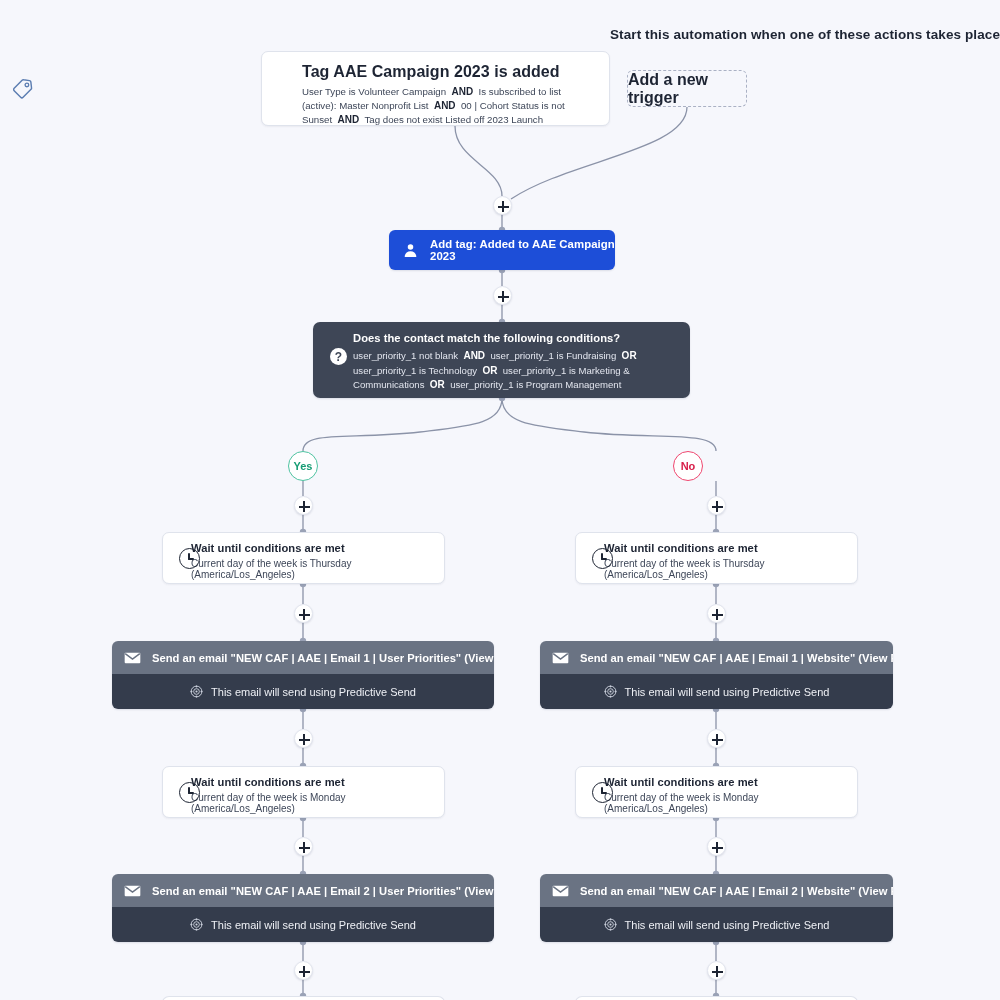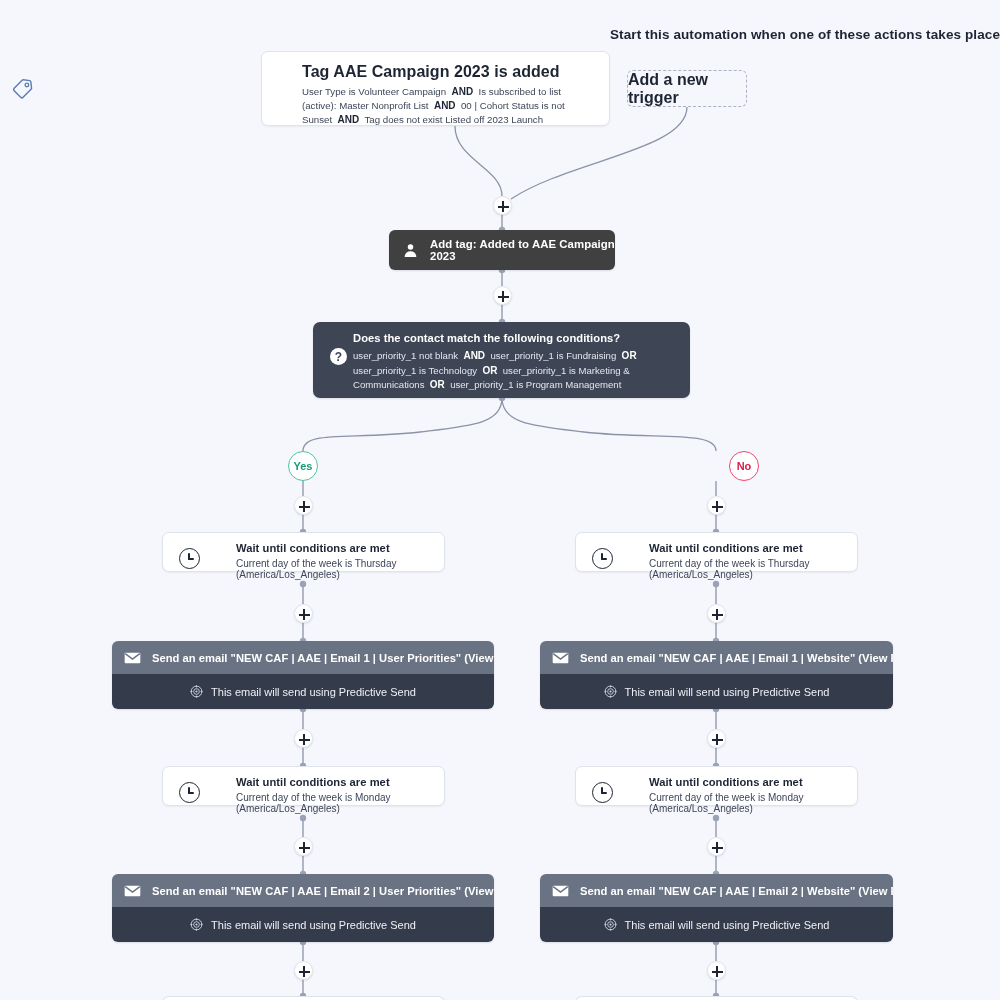--- a/index.html
+++ b/index.html
@@ -83,21 +83,21 @@
   }
   .plus::before, .plus::after {
     content: ""; position: absolute; background: #1d2433;
   }
   .plus::before { left: 4px; top: 8.5px; width: 11px; height: 2px; }
   .plus::after  { left: 8.5px; top: 4px; width: 2px; height: 11px; }
 
   
   .addtag {
     left: 389px; top: 230px; width: 226px; height: 40px;
-    background: #404040;
+    background: #1d4ed8;
     border-radius: 6px;
     display: flex; align-items: center;
     padding-left: 13px;
     box-shadow: 0 1px 2px rgba(30,40,70,.12);
   }
   .addtag .label {
     font-size: 11.4px; font-weight: bold; color: #ffffff;
     margin-left: 11px; letter-spacing: .05px;
   }
 
@@ -135,21 +135,21 @@
     border-radius: 50%;
     background: #ffffff;
     display: flex; align-items: center; justify-content: center;
     font-size: 11px; font-weight: bold;
     cursor: pointer;
   }
   .branch.yes { border: 1.6px solid #4fc3a1; color: #169c74; }
   .branch.no  { border: 1.6px solid #ef476f; color: #d8204b; }
 
   
-  .wait { height: 40px; padding: 9px 12px 9px 73px; }
+  .wait { height: 52px; padding: 9px 12px 9px 28px; }
   .wait .title {
     font-size: 11.2px; font-weight: bold; color: #1d2433;
     margin-bottom: 4px; letter-spacing: .04px;
   }
   .wait .sub { font-size: 10px; color: #3d4658; }
   .clock {
     position: absolute; left: 16px; top: 15px;
     width: 21px; height: 21px;
     border: 1.7px solid #1d2433;
     border-radius: 50%;
@@ -303,21 +303,21 @@
 
   <div class="plus" style="left:502px; top:286px;"></div>
 
   <div class="node conditions">
     <div class="q-icon">?</div>
     <div class="title">Does the contact match the following conditions?</div>
     <div class="body"><span>user_priority_1 not blank</span>&nbsp; <b>AND</b>&nbsp; <span>user_priority_1 is Fundraising</span>&nbsp; <b>OR</b>&nbsp; <span>user_priority_1 is Technology</span>&nbsp; <b>OR</b>&nbsp; <span>user_priority_1 is Marketing &amp; Communications</span>&nbsp; <b>OR</b>&nbsp; <span>user_priority_1 is Program Management</span></div>
   </div>
 
   <div class="branch yes" style="left:303px; top:451px;">Yes</div>
-  <div class="branch no" style="left:744px; top:451px;">No</div>
+  <div class="branch no" style="left:688px; top:451px;">No</div>
 
   <div class="plus" style="left:303px; top:496px;"></div>
   <div class="plus" style="left:716px; top:496px;"></div>
 
   <div class="node card-white wait" style="left:162px; top:532px; width:283px;">
     <div class="clock"></div>
     <div class="title">Wait until conditions are met</div>
     <div class="sub">Current day of the week is Thursday (America/Los_Angeles)</div>
   </div>
 

